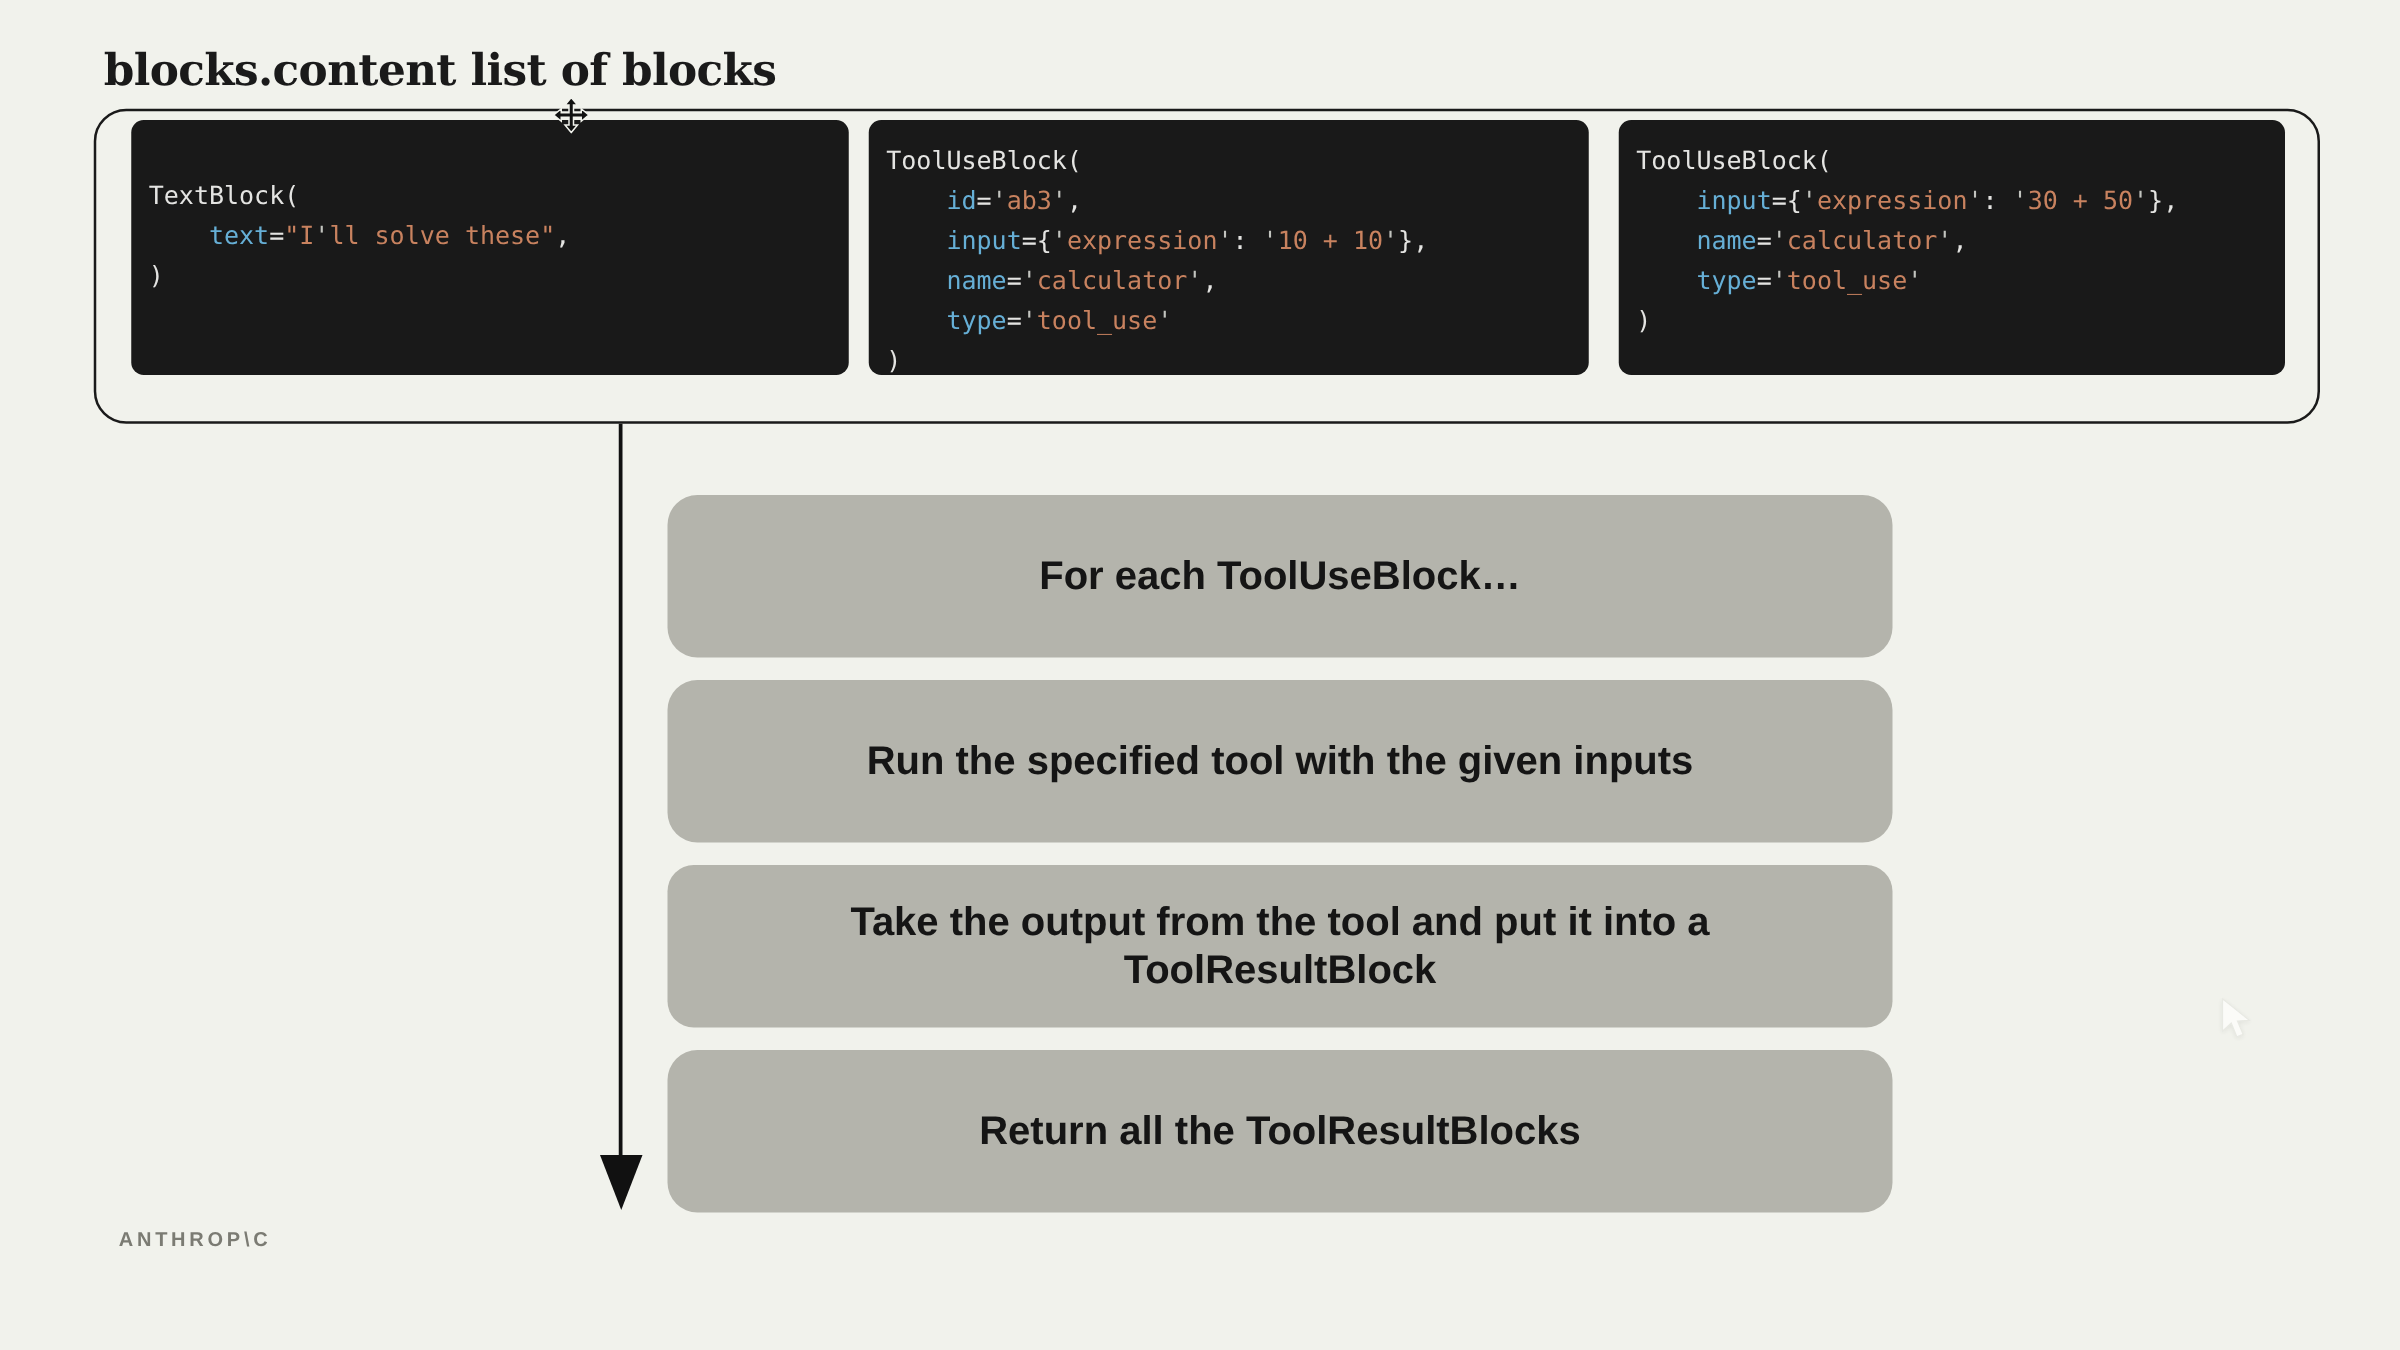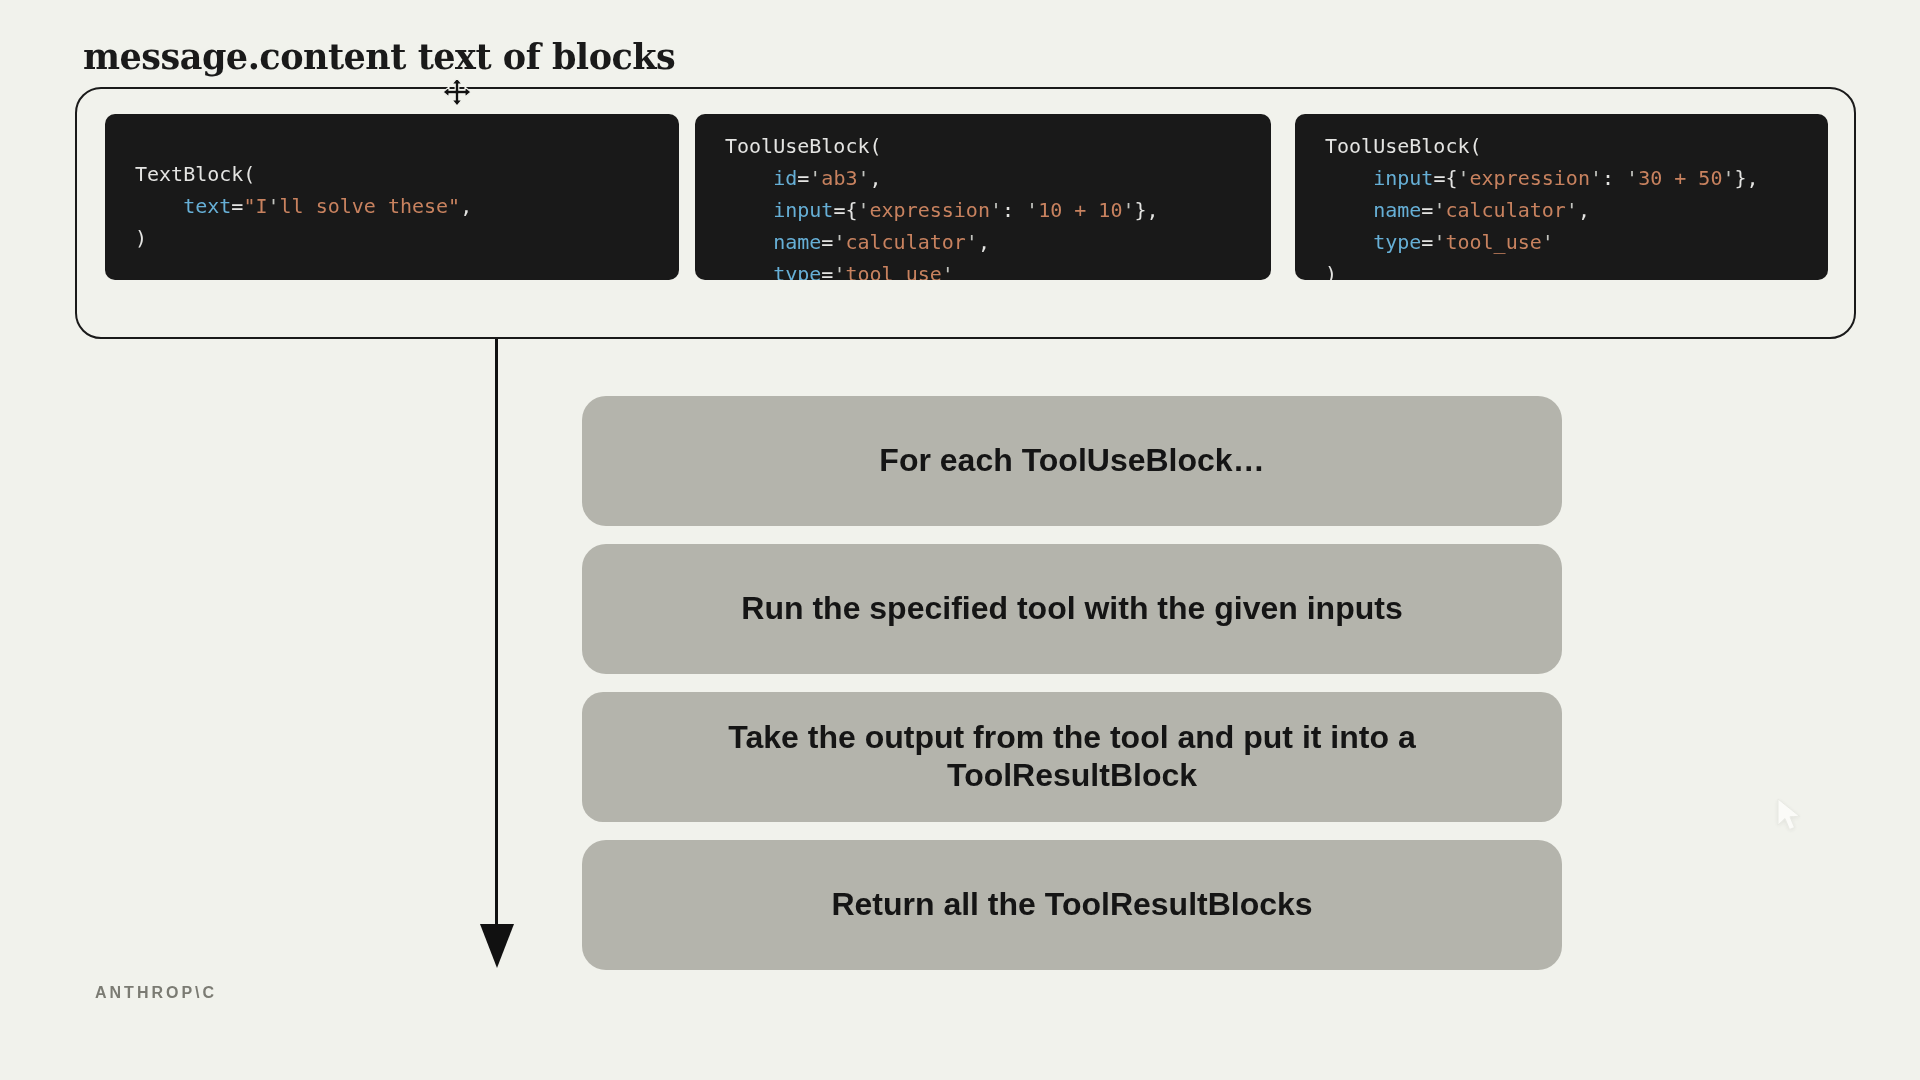--- a/index.html
+++ b/index.html
@@ -34,29 +34,29 @@
   .blocks-container {
     position: absolute;
     left: 75px; top: 87px;
     width: 1781px; height: 252px;
     border: 2px solid var(--border-dark);
     border-radius: 26px;
     background: transparent;
   }
   .code-block {
     position: absolute;
-    top: 25px;
-    height: 166px;
+    top: 7px;
+    height: 204px;
     background: var(--code-bg);
     border-radius: 10px;
     font-family: "DejaVu Sans Mono", monospace;
     font-size: 20px;
     line-height: 32px;
     color: var(--code-default);
-    padding-left: 30px;
+    padding-left: 14px;
     overflow: hidden;
   }
   .code-block.b1 { left: 28px;   width: 574px; padding-top: 44px; }
   .code-block.b2 { left: 618px;  width: 576px; padding-top: 16px; }
   .code-block.b3 { left: 1218px; width: 533px; padding-top: 16px; }
   .code-line { white-space: pre; }
   .tk-d { color: var(--code-default); }
   .tk-b { color: var(--code-blue); }
   .tk-o { color: var(--code-orange); }
   .tk-q { color: var(--code-quote); }
@@ -84,21 +84,20 @@
     border-radius: 24px;
     display: flex;
     align-items: center;
     justify-content: center;
     text-align: center;
     font-weight: 700;
     font-size: 32px;
     line-height: 1.18;
     color: var(--step-text);
     padding: 0 60px;
-    margin-left: 48px;
   }
   .step-1 { top: 396px; }
   .step-2 { top: 544px; }
   .step-3 { top: 692px; border-radius: 21px; }
   .step-4 { top: 840px; }
   .step-3 .step-label { max-width: 880px; }
 
   .logo {
     position: absolute;
     left: 95px; top: 984px;
@@ -117,21 +116,21 @@
     position: absolute;
     left: 1776px; top: 798px;
     width: 26px; height: 38px;
     opacity: 0.85;
     filter: drop-shadow(0 1px 2px rgba(0,0,0,0.08));
   }
 </style>
 </head>
 <body>
 
-<h1 class="page-title">message.content text of blocks</h1>
+<h1 class="page-title">blocks.content list of blocks</h1>
 
 <div class="blocks-container">
   <div class="code-block b1">
       <div class="code-line"><span class="tk-d">TextBlock(</span></div>
       <div class="code-line"><span class="tk-d">    </span><span class="tk-b">text</span><span class="tk-d">=</span><span class="tk-o">"I</span><span class="tk-q">'</span><span class="tk-o">ll solve these"</span><span class="tk-d">,</span></div>
       <div class="code-line"><span class="tk-d">)</span></div>
     </div>
   <div class="code-block b2">
       <div class="code-line"><span class="tk-d">ToolUseBlock(</span></div>
       <div class="code-line"><span class="tk-d">    </span><span class="tk-b">id</span><span class="tk-d">=</span><span class="tk-q">'</span><span class="tk-o">ab3</span><span class="tk-q">'</span><span class="tk-d">,</span></div>

